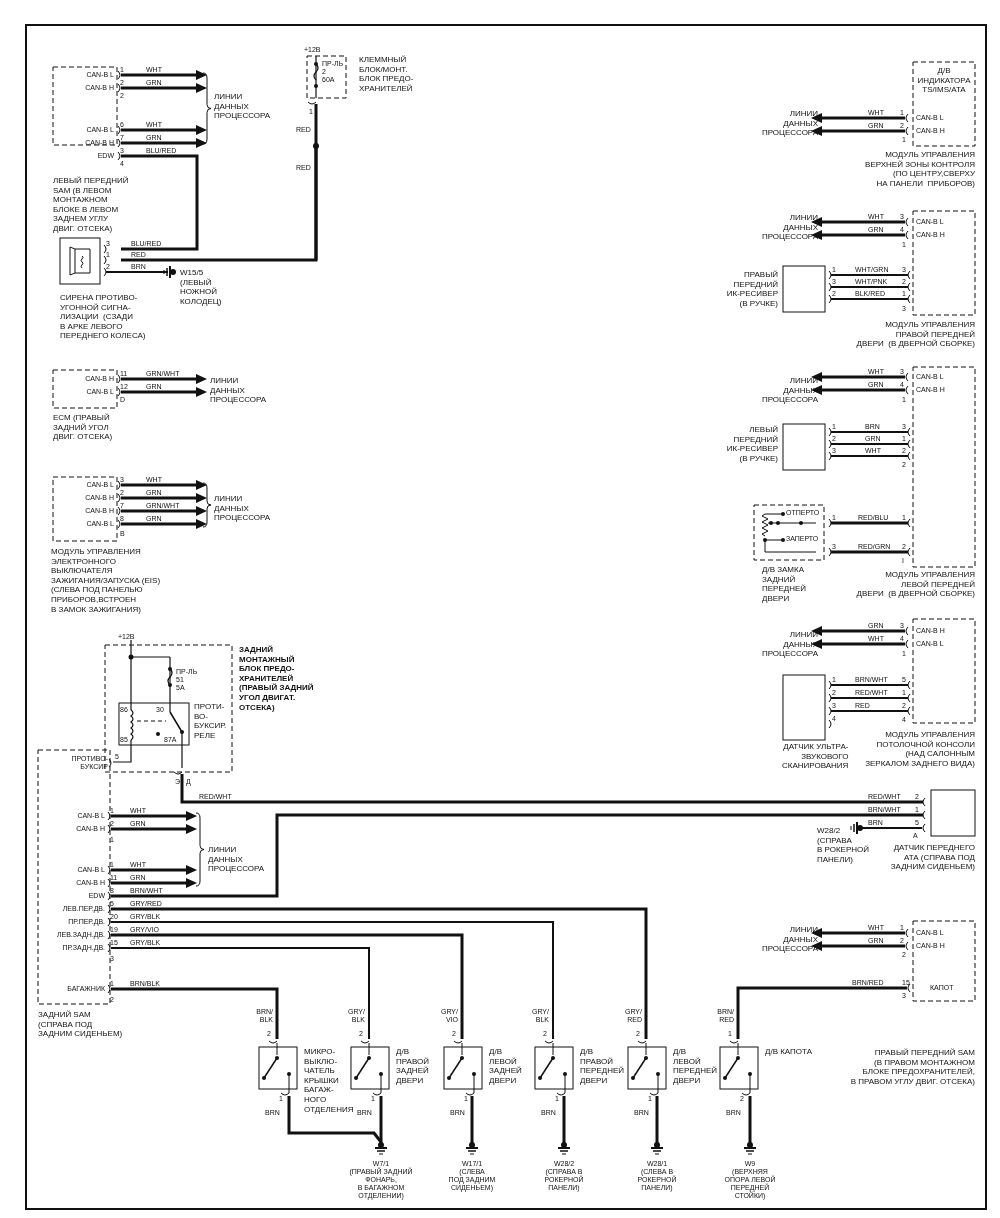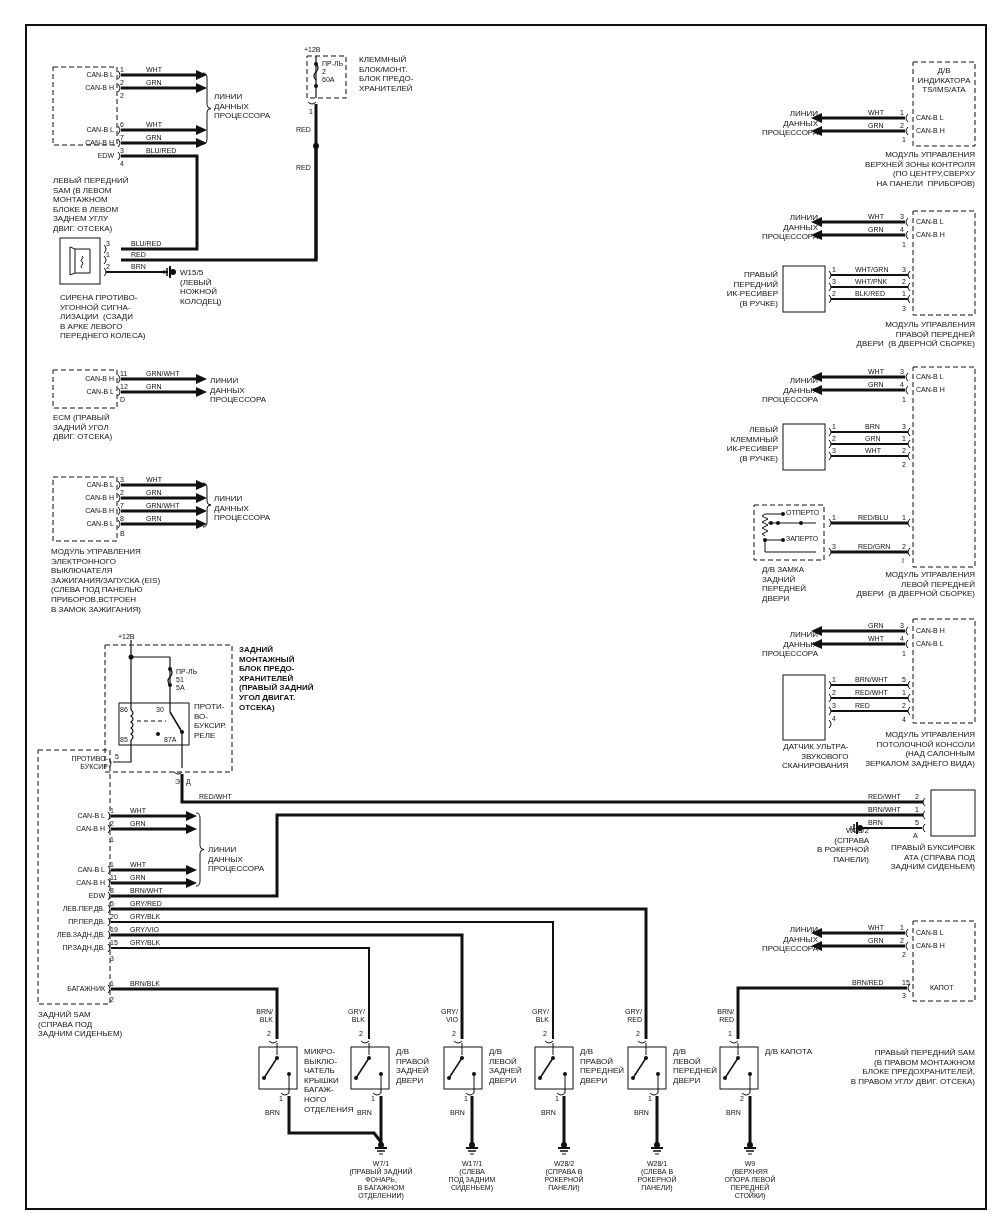--- a/index.html
+++ b/index.html
@@ -499,21 +499,21 @@
     <div class="ts " style="left: 900px; top: 368px;">3</div>
     <div class="ts " style="left: 916px; top: 373px;">CAN-B L</div>
     <div class="ts " style="left: 868px; top: 381px;">GRN</div>
     <div class="ts " style="left: 900px; top: 381px;">4</div>
     <div class="ts " style="left: 916px; top: 386px;">CAN-B H</div>
     <div class="ts " style="left: 902px; top: 396px;">1</div>
     <div class="t r" style="left: auto; top: 376px; right: 182px;">ЛИНИИ
 ДАННЫХ
 ПРОЦЕССОРА</div>
     <div class="t r" style="left: auto; top: 425px; right: 222px;">ЛЕВЫЙ
-КЛЕММНЫЙ
+ПЕРЕДНИЙ
 ИК-РЕСИВЕР
 (В РУЧКЕ)</div>
     <div class="ts " style="left: 832px; top: 423px;">1</div>
     <div class="ts " style="left: 865px; top: 423px;">BRN</div>
     <div class="ts " style="left: 902px; top: 423px;">3</div>
     <div class="ts " style="left: 832px; top: 435px;">2</div>
     <div class="ts " style="left: 865px; top: 435px;">GRN</div>
     <div class="ts " style="left: 902px; top: 435px;">1</div>
     <div class="ts " style="left: 832px; top: 447px;">3</div>
     <div class="ts " style="left: 865px; top: 447px;">WHT</div>
@@ -563,25 +563,25 @@
 ПОТОЛОЧНОЙ КОНСОЛИ
 (НАД САЛОННЫМ
 ЗЕРКАЛОМ ЗАДНЕГО ВИДА)</div>
     <div class="ts " style="left: 868px; top: 793px;">RED/WHT</div>
     <div class="ts " style="left: 915px; top: 793px;">2</div>
     <div class="ts " style="left: 868px; top: 806px;">BRN/WHT</div>
     <div class="ts " style="left: 915px; top: 806px;">1</div>
     <div class="ts " style="left: 868px; top: 819px;">BRN</div>
     <div class="ts " style="left: 915px; top: 819px;">5</div>
     <div class="ts " style="left: 913px; top: 832px;">A</div>
-    <div class="t " style="left: 817px; top: 826px; text-align: right;">W28/2
+    <div class="t " style="left: 817px; top: 826px;">W28/2
 (СПРАВА
 В РОКЕРНОЙ
 ПАНЕЛИ)</div>
-    <div class="t r" style="left: auto; top: 843px; right: 25px;">ПРАВЫЙ БУКСИРОВК
+    <div class="t r" style="left: auto; top: 843px; right: 25px;">ДАТЧИК ПЕРЕДНЕГО
 АТА (СПРАВА ПОД
 ЗАДНИМ СИДЕНЬЕМ)</div>
     <div class="ts " style="left: 868px; top: 924px;">WHT</div>
     <div class="ts " style="left: 900px; top: 924px;">1</div>
     <div class="ts " style="left: 916px; top: 929px;">CAN-B L</div>
     <div class="ts " style="left: 868px; top: 937px;">GRN</div>
     <div class="ts " style="left: 900px; top: 937px;">2</div>
     <div class="ts " style="left: 916px; top: 942px;">CAN-B H</div>
     <div class="ts " style="left: 902px; top: 951px;">2</div>
     <div class="t r" style="left: auto; top: 925px; right: 182px;">ЛИНИИ

